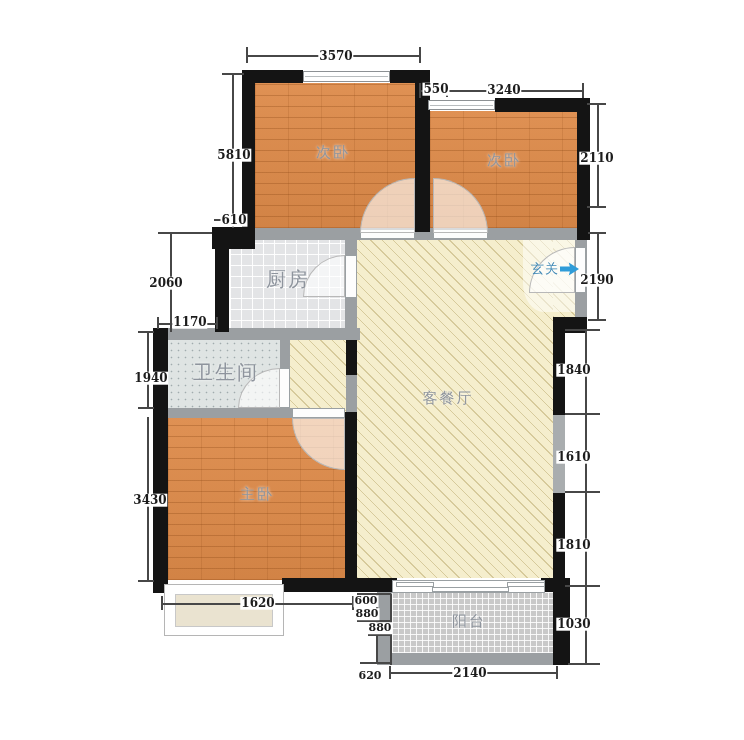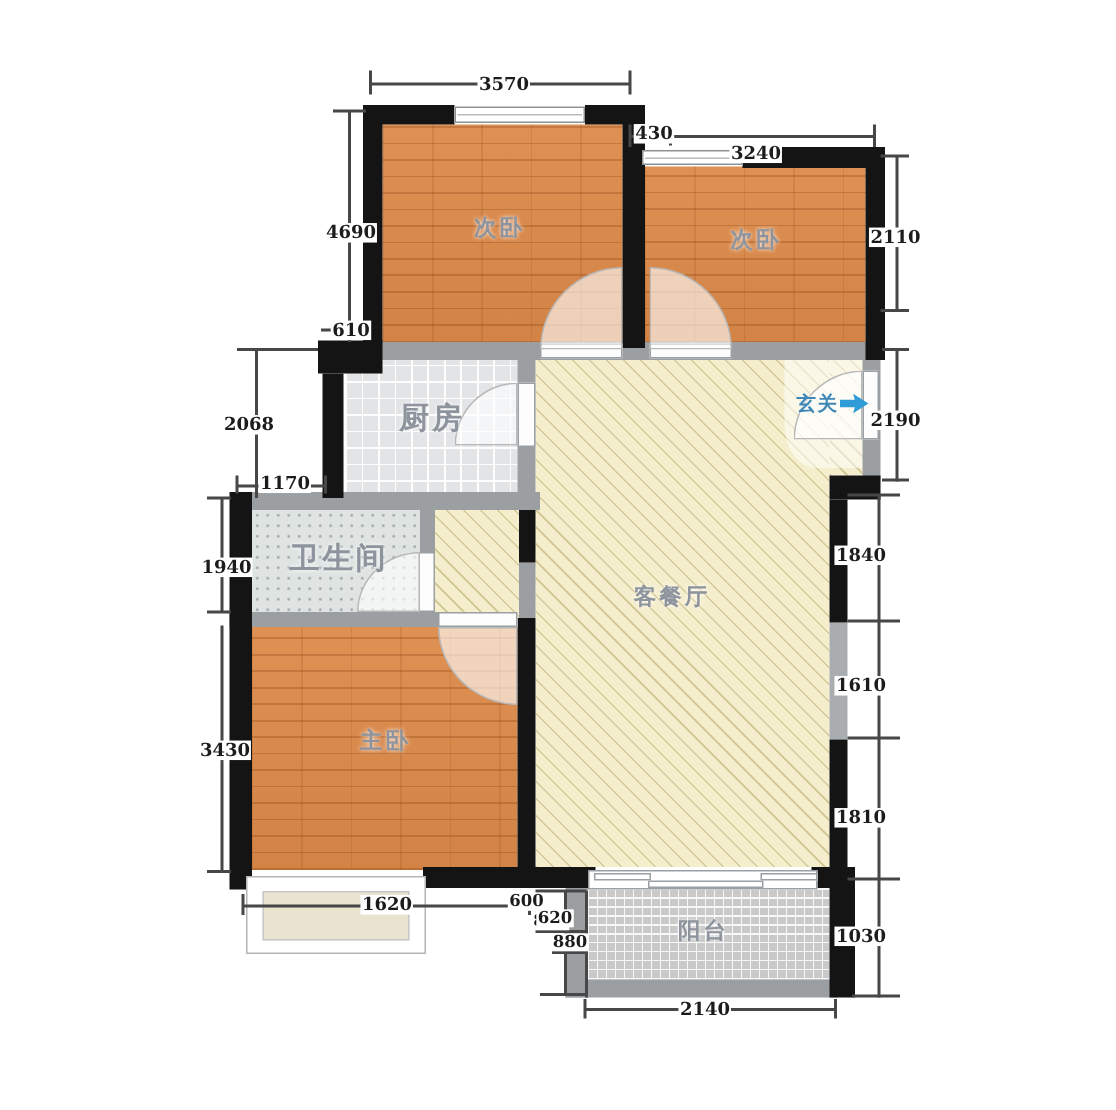--- a/index.html
+++ b/index.html
@@ -35,21 +35,21 @@
   .arc.tr{border-radius:0 100% 0 0;}
   .arc.bl{border-radius:0 0 0 100%;}
   .bay-outer{position:absolute;background:#fff;border:1px solid #b5b5b5;box-sizing:border-box;}
   .bay-inner{position:absolute;background:#eae3d0;border:1px solid #c8c8c8;box-sizing:border-box;}
   .dl{position:absolute;background:#474747;}
   .dim{position:absolute;transform:translate(-50%,-50%);background:#fff;color:#1c1c1c;
        font-family:"DejaVu Serif",serif;font-weight:700;font-size:12px;line-height:1.05;
        padding:0 1px;white-space:nowrap;}
   .dim.sm{font-size:11px;}
   .rlabel{position:absolute;transform:translate(-50%,-50%);color:#8e949d;
-       font-weight:700;font-size:15px;letter-spacing:2px;white-space:nowrap;
+       font-weight:400;font-size:15px;letter-spacing:2px;white-space:nowrap;
        text-shadow:0 0 3px rgba(255,255,255,.9);text-align:center;}
   .rlabel.sm{font-size:20px;}
   .rlabel.entry{color:#3f88b5;font-size:13px;letter-spacing:1px;}
   .arrow{position:absolute;background:#2f9cd8;
        clip-path:polygon(0 32%,52% 32%,46% 4%,100% 50%,46% 96%,52% 68%,0 68%);}
   .overlay-white{position:absolute;background:rgba(255,255,255,.5);border-radius:0 0 0 40%;}
 </style>
 </head>
 <body>
 
@@ -157,39 +157,39 @@
   <div class="dl" style="left:390px;top:594px;width:1.5px;height:71px;"></div>
   <div class="dl" style="left:357px;top:593px;width:34px;height:1.5px;"></div>
   <div class="dl" style="left:357px;top:620px;width:34px;height:1.5px;"></div>
   <div class="dl" style="left:368px;top:634px;width:24px;height:1.5px;"></div>
   <div class="dl" style="left:360px;top:662px;width:32px;height:1.5px;"></div>
   <div class="dl" style="left:390px;top:672px;width:167px;height:1.5px;"></div>
   <div class="dl" style="left:389px;top:666px;width:1.5px;height:13px;"></div>
   <div class="dl" style="left:556px;top:666px;width:1.5px;height:13px;"></div>
 
   <div class="dim" style="left:336px;top:56px;">3570</div>
-  <div class="dim" style="left:436px;top:89px;">430</div>
-  <div class="dim" style="left:504px;top:90px;margin-top:12px;">3240</div>
-  <div class="dim" style="left:234px;top:155px;">4690</div>
+  <div class="dim" style="left:436px;top:89px;">550</div>
+  <div class="dim" style="left:504px;top:90px;">3240</div>
+  <div class="dim" style="left:234px;top:155px;">5810</div>
   <div class="dim" style="left:234px;top:220px;">610</div>
-  <div class="dim" style="left:166px;top:283px;">2068</div>
+  <div class="dim" style="left:166px;top:283px;">2060</div>
   <div class="dim" style="left:190px;top:322px;">1170</div>
   <div class="dim" style="left:151px;top:378px;">1940</div>
   <div class="dim" style="left:150px;top:500px;">3430</div>
   <div class="dim" style="left:597px;top:158px;">2110</div>
   <div class="dim" style="left:597px;top:280px;">2190</div>
   <div class="dim" style="left:574px;top:370px;">1840</div>
   <div class="dim" style="left:574px;top:457px;">1610</div>
   <div class="dim" style="left:574px;top:545px;">1810</div>
   <div class="dim" style="left:574px;top:624px;">1030</div>
   <div class="dim" style="left:258px;top:603px;">1620</div>
-  <div class="dim sm" style="left:351px;top:601px;">600</div>
+  <div class="dim sm" style="left:366px;top:601px;">600</div>
   <div class="dim sm" style="left:367px;top:614px;">880</div>
   <div class="dim sm" style="left:380px;top:628px;">880</div>
-  <div class="dim sm" style="left:370px;top:612px;text-align:center;">620</div>
+  <div class="dim sm" style="left:370px;top:676px;text-align:center;">620</div>
   <div class="dim" style="left:470px;top:673px;">2140</div>
 
   <div class="rlabel" style="left:333px;top:152px;">次卧</div>
   <div class="rlabel" style="left:504px;top:160px;">次卧</div>
   <div class="rlabel sm" style="left:288px;top:279px;">厨房</div>
   <div class="rlabel sm" style="left:226px;top:372px;">卫生间</div>
   <div class="rlabel" style="left:448px;top:398px;">客餐厅</div>
   <div class="rlabel" style="left:257px;top:494px;">主卧</div>
   <div class="rlabel" style="left:469px;top:621px;">阳台</div>
   <div class="rlabel entry" style="left:545px;top:269px;">玄关</div>

